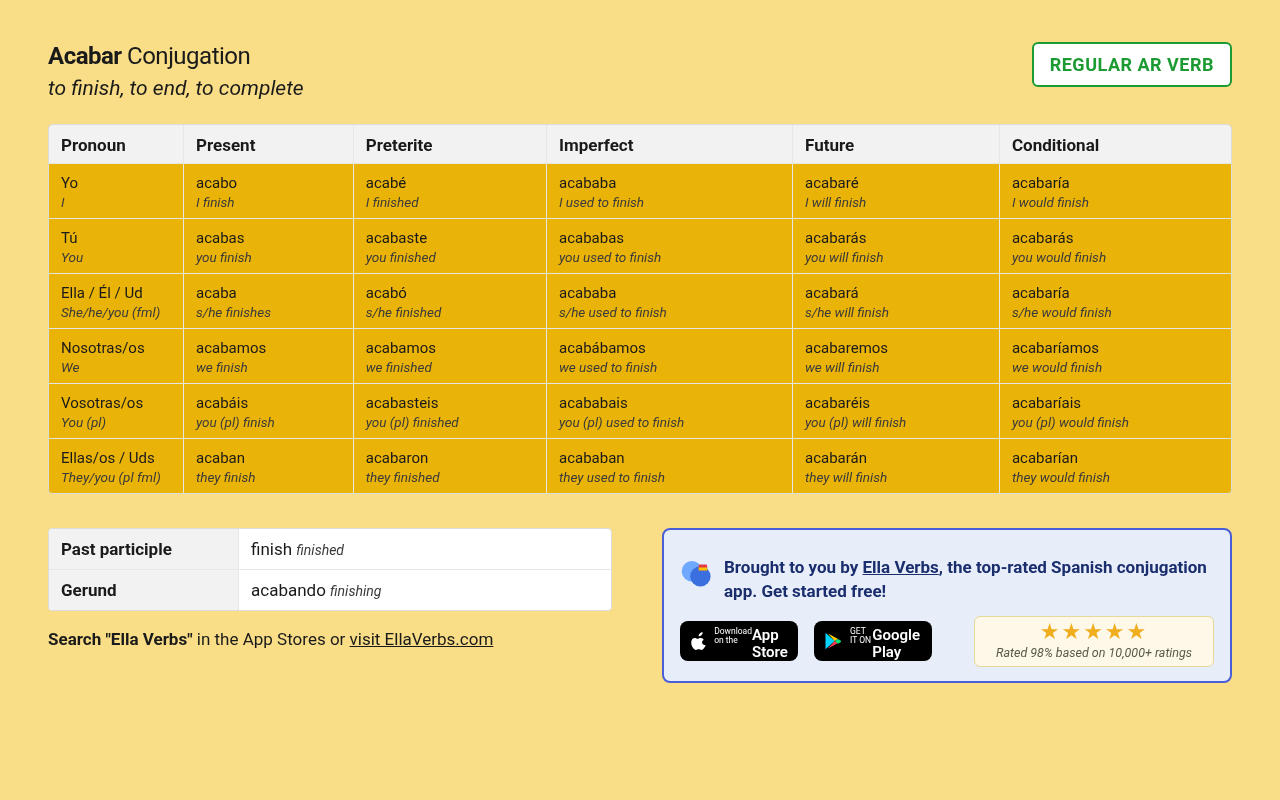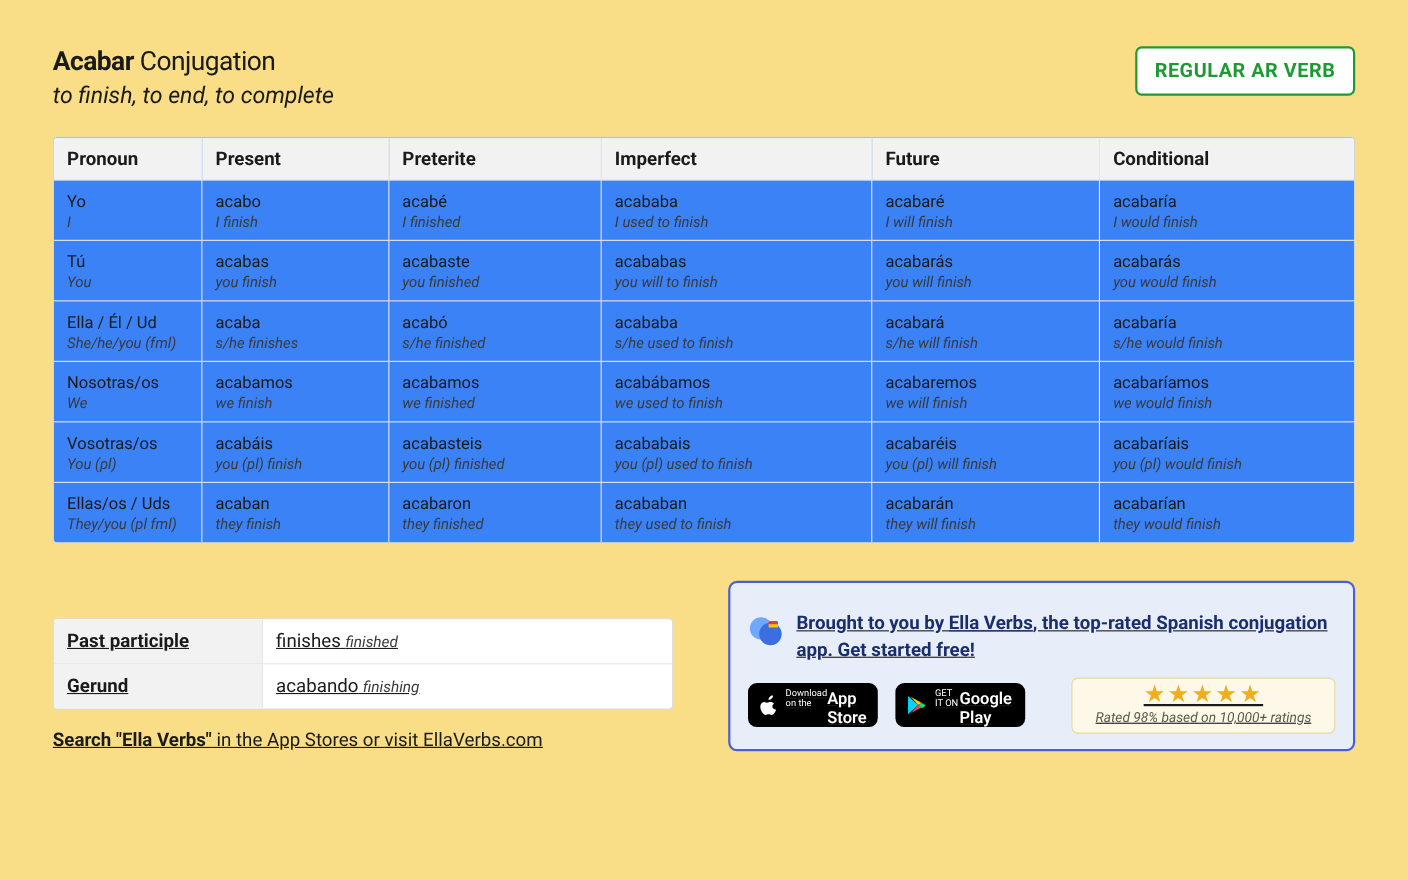--- a/index.html
+++ b/index.html
@@ -22,39 +22,39 @@
     font-weight: 700;
     padding: 10px 16px;
     border-radius: 6px;
     font-size: 18px;
     letter-spacing: 0.5px;
   }
   .conj-table {
     width: 100%;
     border-collapse: separate;
     border-spacing: 0;
-    background: #3b82f6;
+    background: #eab308;
     border: 1px solid #dcdcdc;
     border-radius: 4px;
     overflow: hidden;
     margin-bottom: 34px;
   }
   .conj-table th, .conj-table td {
     text-align: left;
     padding: 10px 12px 8px 12px;
     border-right: 1px solid #e6e6e6;
     border-bottom: 1px solid #e6e6e6;
     vertical-align: top;
   }
   .conj-table th { background: #f2f2f2; font-weight: 700; font-size: 17px; }
   .conj-table th:last-child, .conj-table td:last-child { border-right: none; }
   .conj-table tr:last-child td { border-bottom: none; }
   .cell-main { font-size: 15px; font-weight: 400; }
   .cell-sub { font-size: 13.5px; font-style: italic; color: #3a3a3a; margin-top: 2px; }
-  .bottom-row { display: flex; gap: 50px; align-items: flex-end; text-decoration: underline; }
+  .bottom-row { display: flex; gap: 50px; align-items: flex-start; }
   .left-bottom { flex: 0 0 564px; }
   .forms-table { width: 100%; border-collapse: separate; border-spacing: 0; border: 1px solid #dcdcdc; border-radius: 4px; background: #fff; overflow:hidden;}
   .forms-table td { padding: 10px 12px; font-size: 17px; border-bottom: 1px solid #e6e6e6;}
   .forms-table tr:last-child td { border-bottom:none;}
   .forms-table .label-cell { background: #f2f2f2; font-weight:700; width: 190px; border-right:1px solid #e6e6e6;}
   .inline-sub { font-size: 14px; font-style: italic; color: #3a3a3a; }
   .search-line { margin-top: 18px; font-size: 17px; font-weight: 700;}
   .search-line .normal { font-weight: 400;}
   .search-line .link { text-decoration: underline; font-weight: 400; cursor: pointer;}
   .promo {
@@ -136,21 +136,21 @@
         <td>
           <div class="cell-main">acabas</div>
           <div class="cell-sub">you finish</div>
         </td>
         <td>
           <div class="cell-main">acabaste</div>
           <div class="cell-sub">you finished</div>
         </td>
         <td>
           <div class="cell-main">acababas</div>
-          <div class="cell-sub">you will to finish</div>
+          <div class="cell-sub">you used to finish</div>
         </td>
         <td>
           <div class="cell-main">acabarás</div>
           <div class="cell-sub">you will finish</div>
         </td>
         <td>
           <div class="cell-main">acabarás</div>
           <div class="cell-sub">you would finish</div>
         </td>
       </tr>
@@ -260,21 +260,21 @@
       </tr>
     </tbody>
 </table>
 
 <div class="bottom-row">
   <div class="left-bottom">
     <table class="forms-table">
       <tbody>
           <tr>
         <td class="label-cell">Past participle</td>
-        <td><span>finishes</span> <span class="inline-sub">finished</span></td>
+        <td><span>finish</span> <span class="inline-sub">finished</span></td>
       </tr>
       <tr>
         <td class="label-cell">Gerund</td>
         <td><span>acabando</span> <span class="inline-sub">finishing</span></td>
       </tr>
     </tbody>
       </table>
     <div class="search-line">
       <span>Search "Ella Verbs"</span><span class="normal"> in the App Stores or </span><span class="link">visit EllaVerbs.com</span>
     </div>

